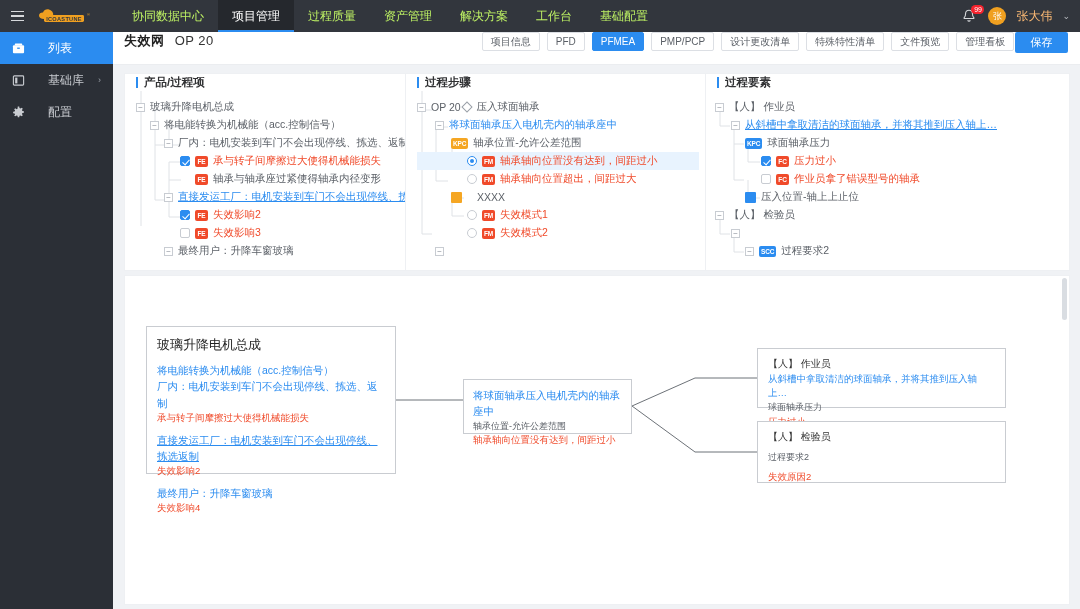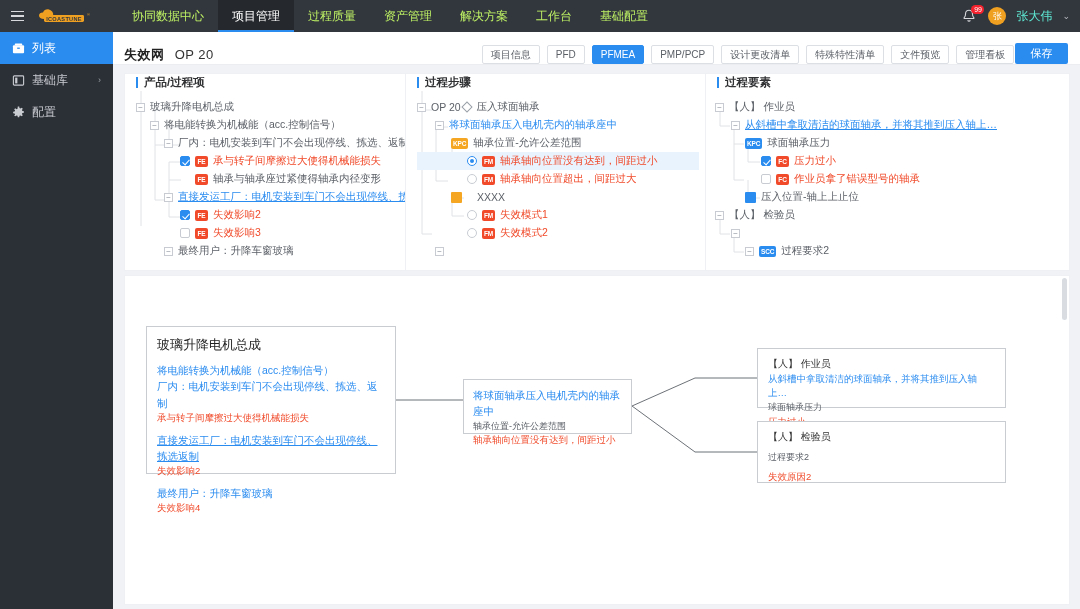--- a/index.html
+++ b/index.html
@@ -32,41 +32,41 @@
   .bell { position:relative; width:16px; height:18px; cursor:pointer; }
   .badge-dot {
     position:absolute; top:-2px; right:-6px; background:#f5222d; color:#fff;
     font-size:7px; line-height:9px; height:9px; min-width:13px; text-align:center;
     border-radius:5px; padding:0 2px; letter-spacing:-0.3px;
   }
   .avatar {
     width:18px; height:18px; border-radius:50%; background:#f0a020; color:#fff;
     font-size:9px; display:flex; align-items:center; justify-content:center;
   }
-  .username { color:#5eead4; font-size:12px; }
+  .username { color:#fdba74; font-size:12px; }
   .caret-down { color:#b8bbc0; font-size:9px; }
 
   
   .sidebar {
     position:absolute; top:32px; left:0; width:113px; height:577px;
     background:#2b2f36;
   }
   .side-item {
     height:32px; display:flex; align-items:center; padding:0 12px;
     color:#c9ccd1; font-size:12px; cursor:pointer; position:relative;
   }
   .side-item.active { background:#2b8cf0; color:#fff; }
   .side-ico { width:16px; display:flex; align-items:center; justify-content:flex-start; }
-  .side-label { margin-left:4px; }
+  .side-label { margin-left:20px; }
   .side-arrow { margin-left:auto; font-size:9px; color:#9aa0a8; }
 
   
   .header {
     position:absolute; top:32px; left:113px; width:967px; height:33px;
-    background:#fff; display:flex; align-items:flex-end; border-bottom:1px solid #ebedf0;
+    background:#fff; display:flex; align-items:flex-start; border-bottom:1px solid #ebedf0;
   }
   .page-title { font-size:13px; color:#222; padding-left:11px; font-weight:600; letter-spacing:0.5px; }
   .page-title .op { font-weight:400; color:#333; margin-left:6px; }
   .tabbtns { display:flex; align-items:center; gap:7px; margin-left:268px; }
   .tabbtn {
     height:19px; padding:0 8px; border:1px solid #dcdfe4; border-radius:2px;
     background:#fff; color:#5a5f66; font-size:10px; line-height:17px; cursor:pointer; white-space:nowrap;
   }
   .tabbtn.active { background:#2b8cf0; border-color:#2b8cf0; color:#fff; }
   .save-btn {

